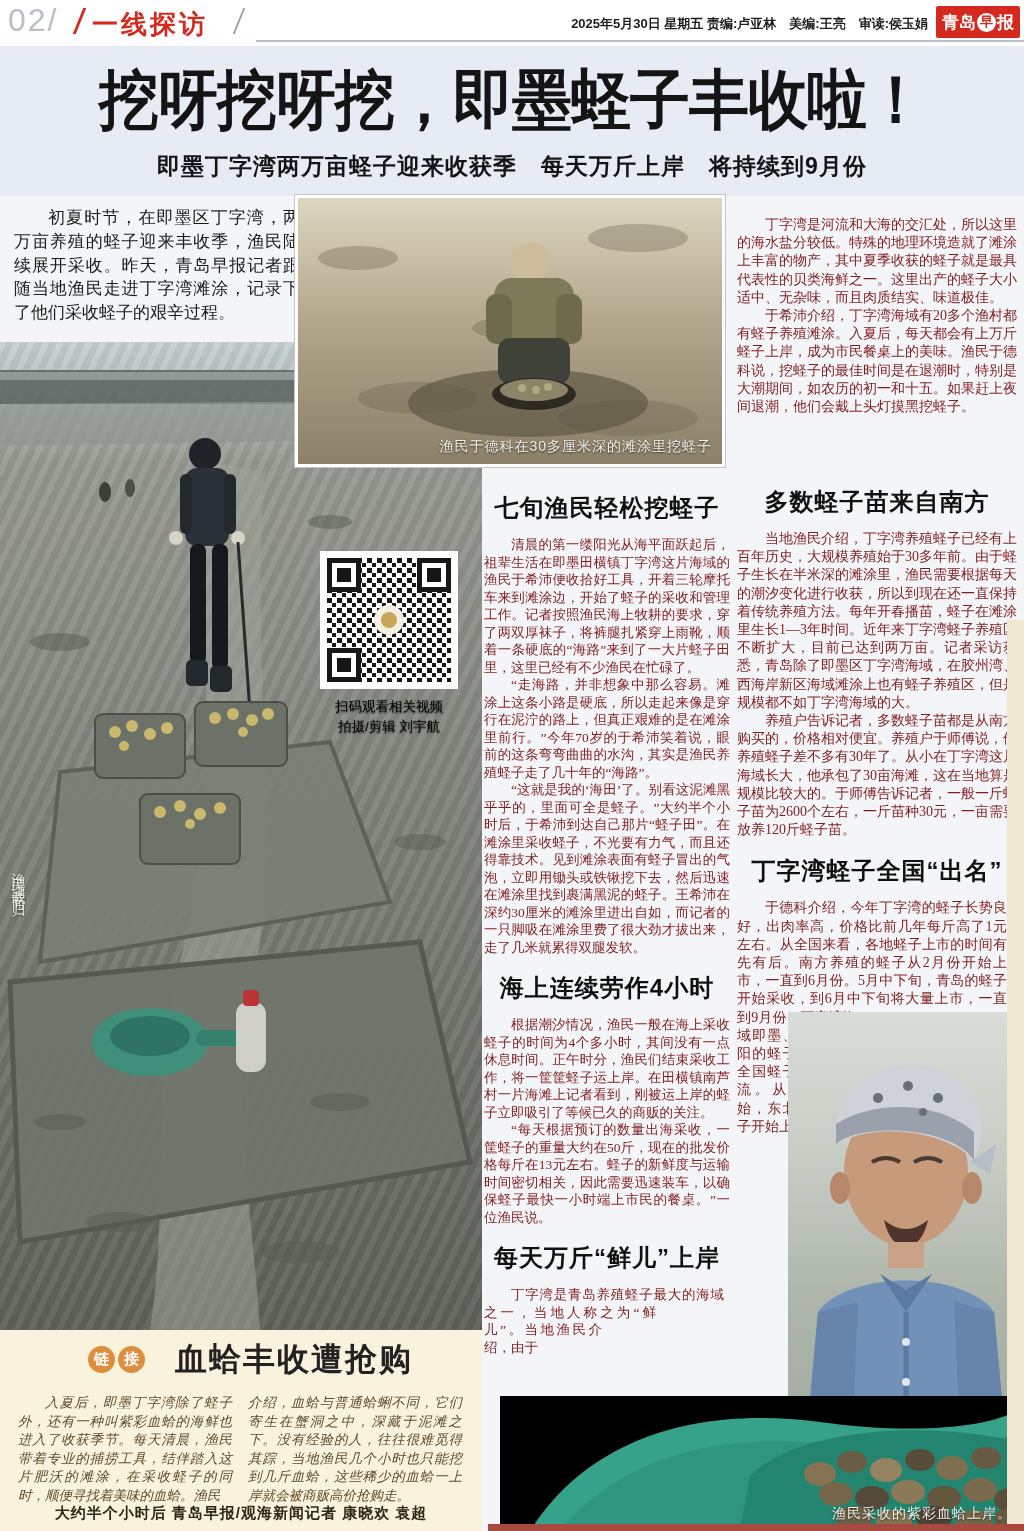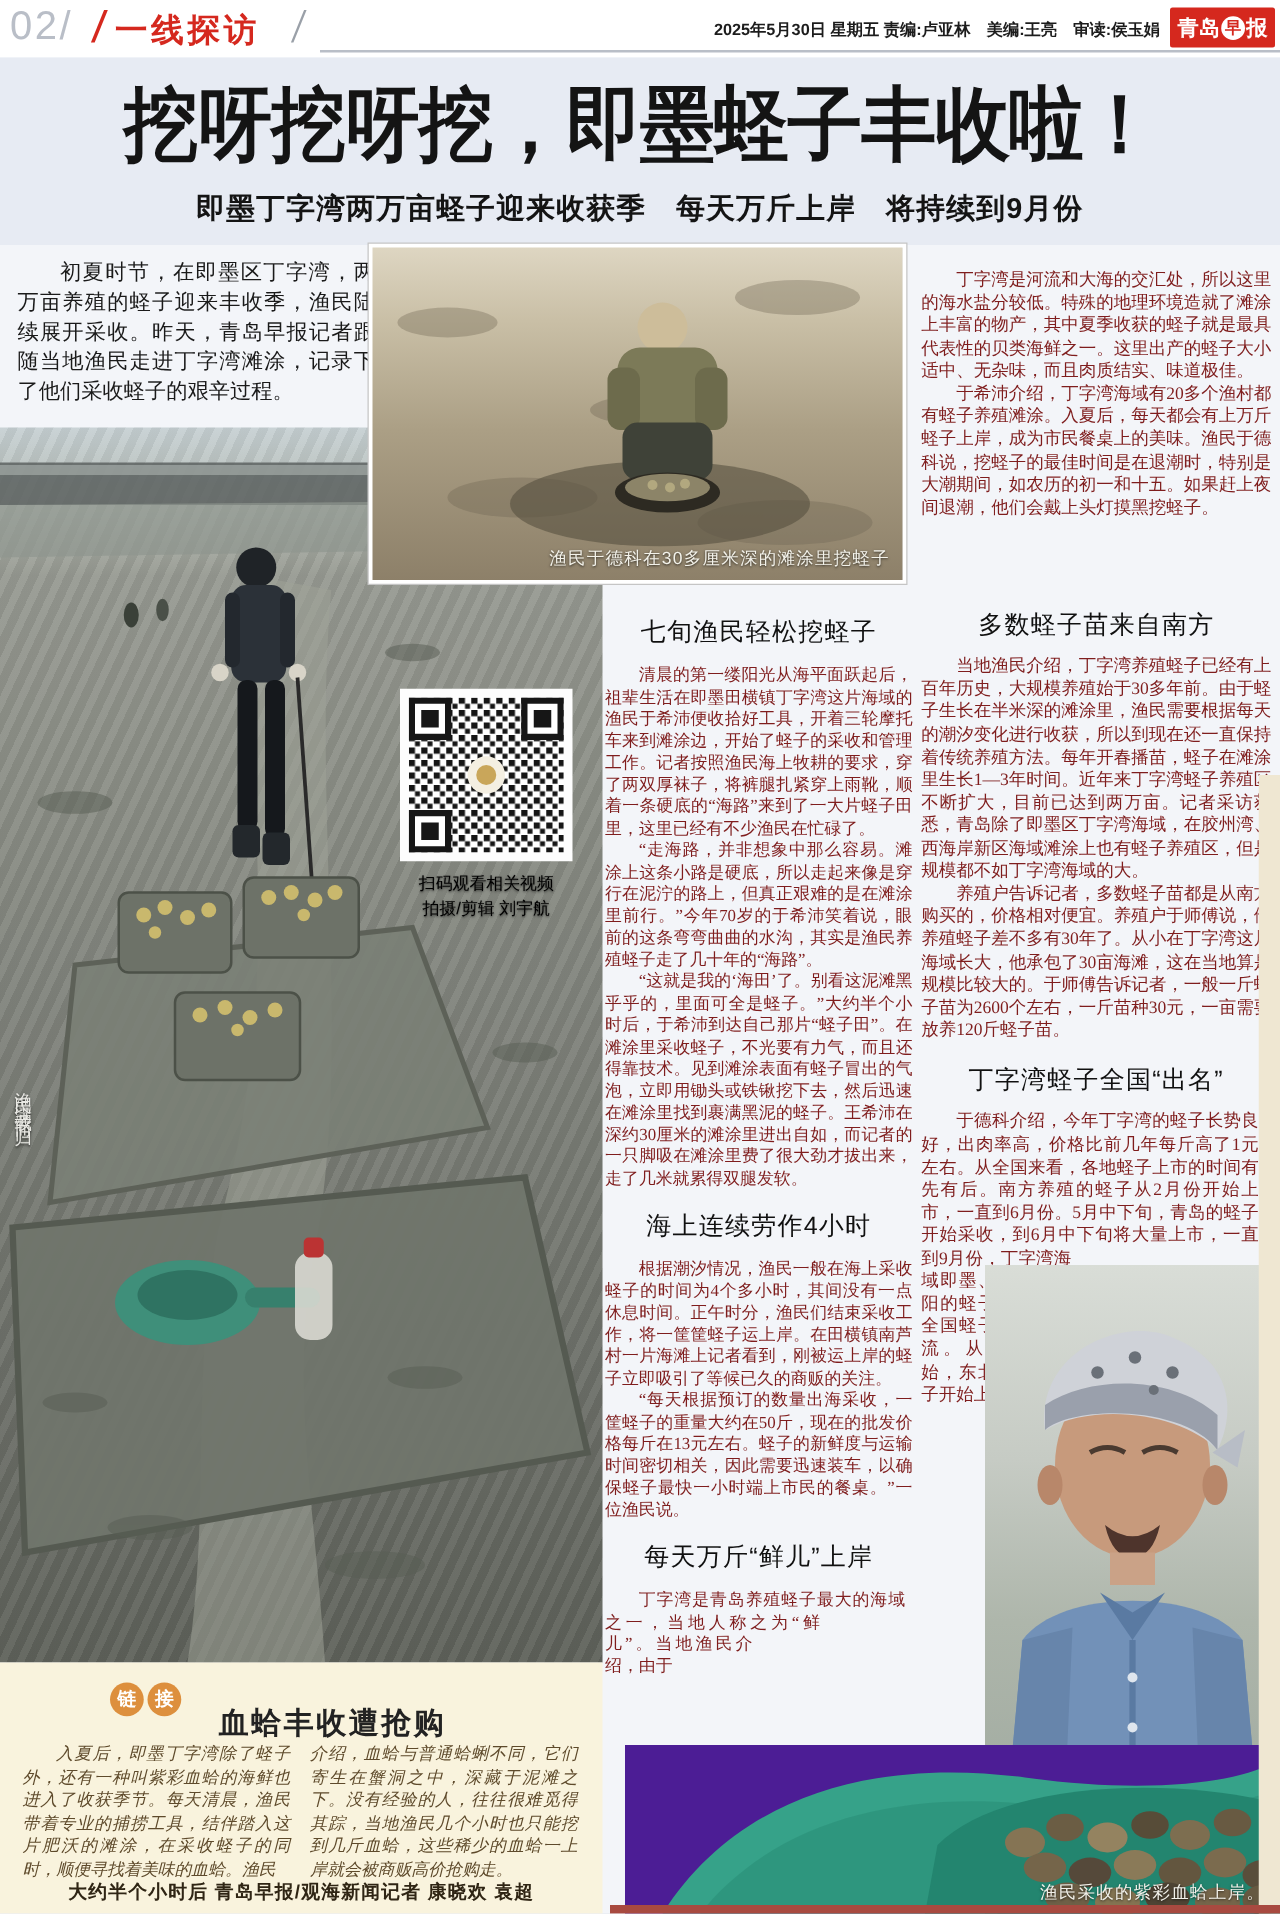--- a/index.html
+++ b/index.html
@@ -27,21 +27,21 @@
   .band { position:absolute; left:0; top:46px; width:1024px; height:150px; background:#e7ebf3; text-align:center; }
   .band h1 { margin-top:14px; font-size:60px; font-weight:900; color:#141414; letter-spacing:-1px;
              font-family:"Liberation Sans", sans-serif; transform:scaleY(1.08); }
   .band h2 { margin-top:10px; font-size:23px; font-weight:700; color:#141414; letter-spacing:1px; }
   
   .intro { position:absolute; left:14px; top:206px; width:286px; font-size:17px; font-weight:400;
            line-height:1.4; color:#1a1a1a; text-align:justify; text-indent:2em; }
   
   .acol p { font-family:"Liberation Serif", serif; font-size:13.5px; line-height:17.5px; color:#7f1d1d;
             text-align:justify; text-indent:2em; }
-  .acol h3 { font-size:20px; font-weight:400; text-align:center; color:#101010; margin:16px 0 12px 0; letter-spacing:1px; }
+  .acol h3 { font-size:24px; font-weight:700; text-align:center; color:#101010; margin:16px 0 12px 0; letter-spacing:1px; }
   .col-right-top { position:absolute; left:737px; top:216px; width:280px; }
   .col-right-top p { font-size:14px; line-height:18.2px; }
   .col-mid { position:absolute; left:484px; top:486px; width:246px; }
   .col-mid h3:first-child { margin-top:6px; }
   .col-right { position:absolute; left:737px; top:470px; width:280px; }
   .col-right p { font-size:14px; line-height:18.2px; }
   
   .fl { float:right; }
   .sp-a { width:6px;  height:22px; }
   .sp-b { width:74px; height:26px; clear:right; }
@@ -58,29 +58,29 @@
                 background:
                   repeating-linear-gradient(115deg, rgba(255,255,255,.05) 0 6px, rgba(0,0,0,.05) 6px 13px),
                   linear-gradient(180deg,#c7d1d4 0%,#b4bab3 6%,#979a92 12%,#8b8e86 30%,#7b7e77 55%,#6b6e67 80%,#5f625b 100%); }
   .vcap { position:absolute; left:10px; top:520px; writing-mode:vertical-rl; color:#e9e9e4; font-size:14px;
           letter-spacing:6px; text-shadow:0 1px 2px rgba(0,0,0,.6); }
   .qr-wrap { position:absolute; left:316px; top:551px; width:146px; text-align:center; }
   .qr-box { width:138px; height:138px; background:#fdfdfd; margin:0 auto; padding:7px; }
   .qr-cap { margin-top:8px; color:#000000; font-size:13.5px; line-height:20px; text-shadow:0 1px 2px rgba(0,0,0,.65); }
   .photo-man { position:absolute; left:788px; top:1012px; width:236px; height:519px;
                background:linear-gradient(180deg,#d9ddd7 0%,#c6cbc4 30%,#aeb6ab 55%,#9aa59b 100%); }
-  .photo-bag { position:absolute; left:500px; top:1396px; width:524px; height:135px; background:#4c1d95; }
+  .photo-bag { position:absolute; left:500px; top:1396px; width:524px; height:135px; background:#000000; }
   .photo-bag .cap { position:absolute; right:12px; bottom:8px; color:#f2f1ea; font-size:14px;
                     text-shadow:0 1px 2px rgba(0,0,0,.6); letter-spacing:1px; }
   
   .link-box { position:absolute; left:0; top:1330px; width:482px; height:201px; background:#f9f3dd; }
   .badge { position:absolute; left:88px; top:16px; display:flex; gap:3px; }
   .badge b { width:27px; height:27px; border-radius:50%; background:#dd8f3d; color:#fff; font-size:15px;
              display:flex; align-items:center; justify-content:center; font-weight:700; }
-  .link-box h4 { position:absolute; left:175px; top:8px; font-size:24px; font-weight:800; color:#222; letter-spacing:2px;margin-top:24px; }
+  .link-box h4 { position:absolute; left:175px; top:8px; font-size:32px; font-weight:800; color:#222; letter-spacing:2px; }
   .lcol { position:absolute; top:64px; width:214px; font-family:"Liberation Serif", serif; font-style:italic;
           font-size:13.5px; line-height:18.5px; color:#5e4a2b; text-align:justify; }
   .lcol1 { left:18px; text-indent:2em; }
   .lcol2 { left:248px; }
   .credit { position:absolute; left:0; bottom:8px; width:482px; text-align:center; font-size:15px;
             font-weight:800; color:#2f2514; letter-spacing:1px; }
   
   .cream-strip { position:absolute; right:0; top:620px; width:17px; height:911px; background:#efe7d2; }
   .red-strip { position:absolute; left:488px; top:1524px; width:536px; height:7px; background:#a84a40; }
 </style>

